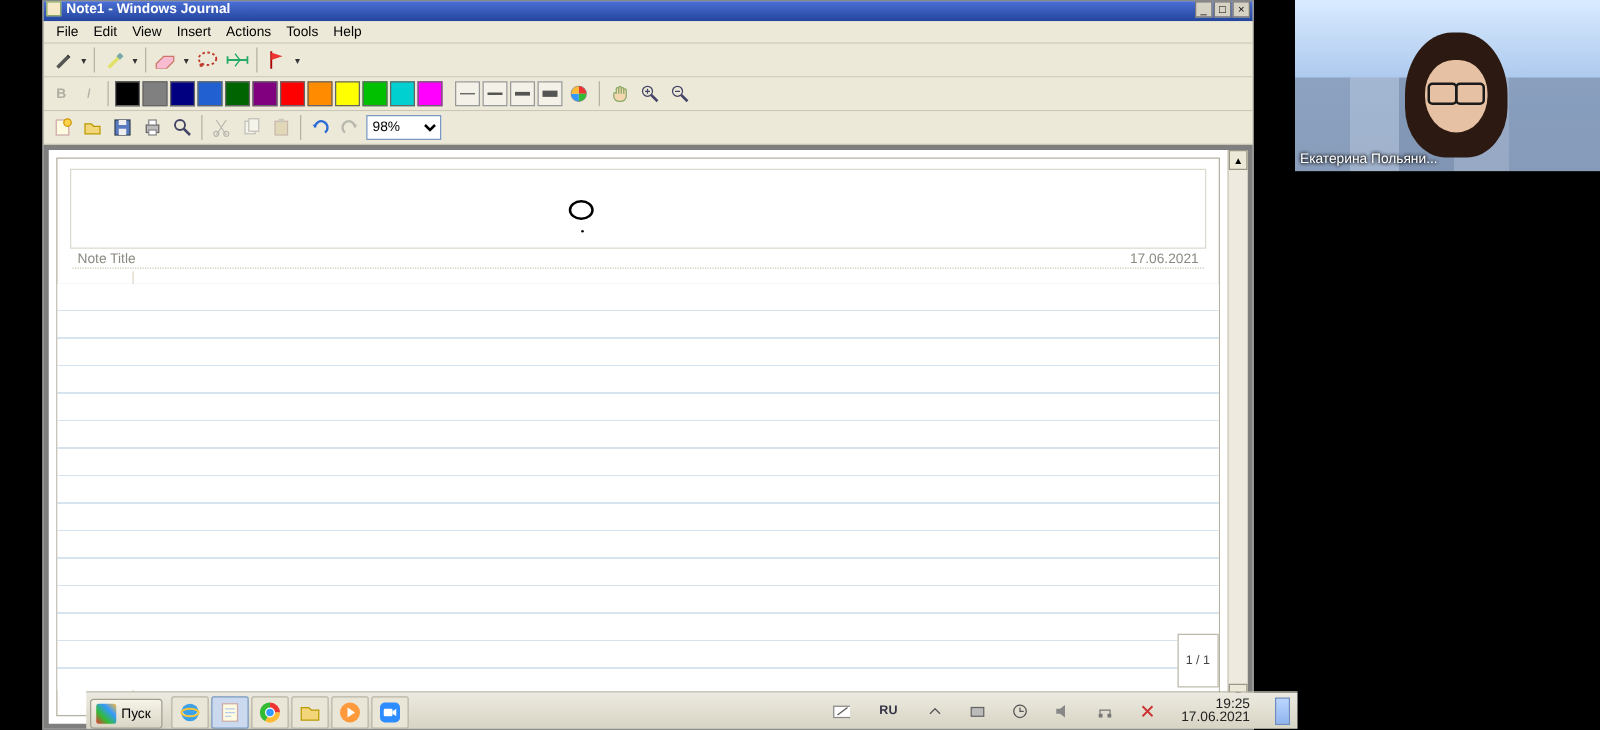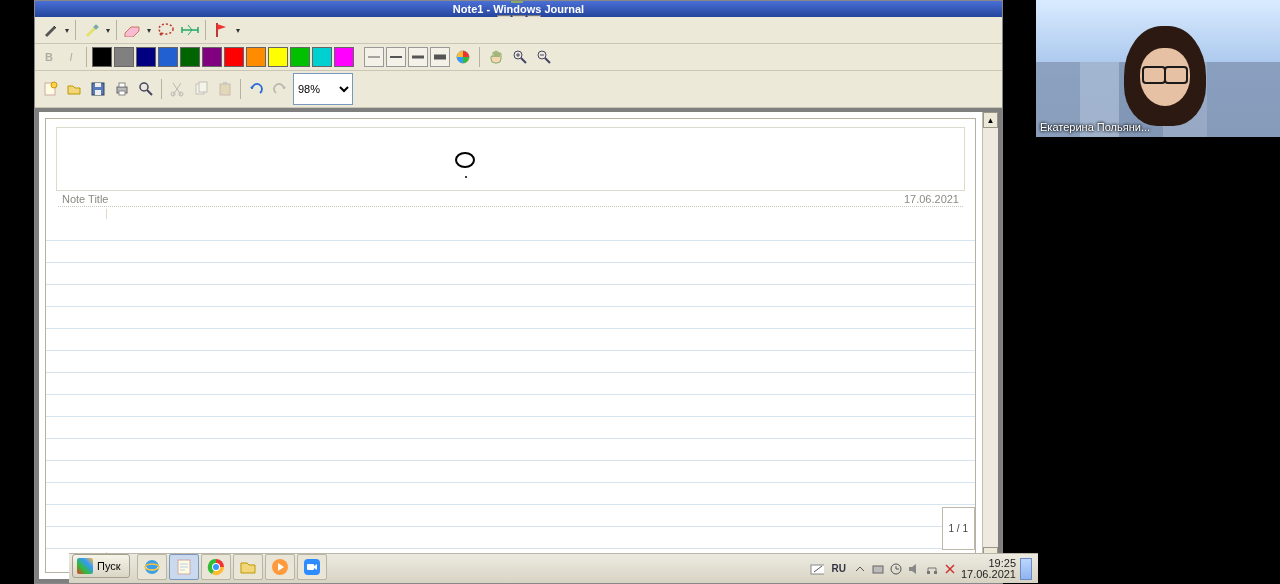--- a/index.html
+++ b/index.html
@@ -2,21 +2,21 @@
 <html><head>
 <meta charset="utf-8">
 <style>
   * { box-sizing: border-box; margin: 0; padding: 0; font-family: Tahoma, sans-serif; font-size: 11px; user-select: none; }
   body { width: 1280px; height: 584px; background: #000; position: relative; overflow: hidden; }
 
   
   .app { position: absolute; left: 34px; top: 0; width: 969px; height: 584px; background: #ece9d8; border: 1px solid #888; display: flex; flex-direction: column; }
 
   
-  .titlebar { height: 16px; background: linear-gradient(#4a6fd6,#24459c); color:#fff; display:flex; align-items:center; padding:0 2px;flex-direction:column; }
+  .titlebar { height: 16px; background: linear-gradient(#4a6fd6,#24459c); color:#fff; display:flex; padding:0 2px; }
   .titlebar .icon { width:12px; height:12px; background:#f6e9c8; border:1px solid #8a6; margin-right:4px; }
   .titlebar .title { flex:1; font-weight:bold; font-size:11px; }
   .titlebar .win-btns { display:flex; gap:1px; }
   .titlebar .win-btn { width:14px; height:13px; background:#d6d2c4; border:1px solid #777; display:flex; align-items:center; justify-content:center; font-size:9px; line-height:1; color:#000; }
 
   
   .menubar { height:18px; background:#ece9d8; display:flex; align-items:center; padding:0 4px; border-bottom:1px solid #cac6b6; }
   .menubar .item { padding:2px 6px; font-size:11px; }
 
   
@@ -28,21 +28,21 @@
   
   .colorbar { background:#ece9d8; padding:2px 4px; display:flex; align-items:center; gap:2px; border-bottom:1px solid #cac6b6; }
   .colorbar .fmt { width:20px; height:20px; display:flex; align-items:center; justify-content:center; font-family:"Times New Roman",serif; font-size:14px; color:#b0aea2; }
   .colorbar .swatch { width:20px; height:20px; border:1px solid #666; }
   .colorbar .thick { width:20px; height:20px; border:1px solid #999; background:#f4f2e8; position:relative; }
   .colorbar .thick::after { content:""; position:absolute; left:3px; right:3px; top:50%; height:var(--h,1px); background:#555; transform:translateY(-50%); }
 
   
   .docbar { background:#ece9d8; padding:2px 4px; display:flex; align-items:center; gap:2px; border-bottom:1px solid #cac6b6; }
   .docbar .btn { width:22px; height:22px; display:flex; align-items:center; justify-content:center; }
-  .docbar select { height:32px; font-size:11px; width:60px; border:1px solid #7a98bf; background:#fff; }
+  .docbar select { height:20px; font-size:11px; width:60px; border:1px solid #7a98bf; background:#fff; }
 
   
   .docarea { flex:1; display:flex; background:#7f7f7f; position:relative; }
   .page-scroll { flex:1; background:#fff; margin:4px 0 4px 4px; position:relative; overflow:hidden; }
   .vscroll { width:16px; background:#ece9d8; border-left:1px solid #c1beb0; display:flex; flex-direction:column; margin:4px 4px 4px 0; }
   .vscroll .arrow { height:16px; border:1px solid #9a9788; background:#ece9d8; display:flex; align-items:center; justify-content:center; font-size:8px; }
   .vscroll .track { flex:1; background:#efeadf; }
 
   
   .paper { position:absolute; left:6px; right:6px; top:6px; bottom:6px; background:#fff; border:1px solid #b5b2a2; }
@@ -51,27 +51,27 @@
   .margin-line { position:absolute; left:60px; top:90px; bottom:0; width:1px; background:#e2d7c7; }
   .rulelines { position:absolute; left:0; right:0; top:100px; bottom:20px; background:repeating-linear-gradient(#fff,#fff 21px,#d6e4f0 21px,#d6e4f0 22px); }
 
   .ink-circle { position:absolute; left:398px; top:24px; width:20px; height:16px; border:2px solid #000; border-radius:50%/50%; }
   .ink-dot { position:absolute; left:408px; top:48px; width:2px; height:2px; background:#000; border-radius:50%; }
 
   .pagenum-foot { position:absolute; left:0; right:0; bottom:4px; text-align:center; font-size:10px; color:#6b6a63; }
   .pageind { position:absolute; right:0; bottom:22px; background:#fff; border:1px solid #bcb9ab; padding:15px 6px; font-size:10px; color:#444; }
 
   
-  .taskbar { position:absolute; left:34px; bottom:0; width:969px; height:30px; background:linear-gradient(#eceae0,#d8d4c4); border-top:1px solid #b9b6a7; display:flex; align-items:flex-start; }
+  .taskbar { position:absolute; left:34px; bottom:0; width:969px; height:30px; background:linear-gradient(#eceae0,#d8d4c4); border-top:1px solid #b9b6a7; display:flex; align-items:flex-end; }
   .start { height:24px; margin:0 3px; padding:0 8px 0 4px; display:flex; align-items:center; gap:4px; background:linear-gradient(#f6f3e8,#dad6c6); border:1px solid #a3a090; border-radius:3px; }
   .start .orb { width:16px; height:16px; border-radius:2px; background:linear-gradient(45deg,#e33,#3b3,#39f,#fb3); }
   .ql { display:flex; gap:2px; padding:0 4px; }
   .ql .tbtn { width:30px; height:26px; border:1px solid #b8b5a6; background:#e9e6d8; border-radius:2px; display:flex; align-items:center; justify-content:center; }
   .ql .tbtn.active { background:#cbd9ef; border-color:#7a98bf; }
-  .tray { margin-left:auto; display:flex; align-items:center; gap:4px; padding:0 6px; height:100%; }
+  .tray { margin-left:auto; display:flex; align-items:center; gap:20px; padding:0 6px; height:100%; }
   .tray .lang { font-size:10px; font-weight:bold; color:#334; padding:2px 3px; }
   .tray .ic { width:14px; height:14px; display:flex; align-items:center; justify-content:center; }
   .tray .clock { font-size:10px; line-height:11px; text-align:right; color:#222; }
   .tray .desk { width:12px; height:22px; background:linear-gradient(#bcd6ff,#8fb4ef); border:1px solid #6b8cc4; }
 
   
   .video { position:absolute; right:0; top:0; width:244px; height:137px; background:#222; overflow:hidden; }
   .video .sky { position:absolute; inset:0; background:linear-gradient(#d9ebff,#9fbfe8 60%,#94a9c7); }
   .video .bldg { position:absolute; bottom:0; left:0; right:0; height:55%; background:
       linear-gradient(90deg,#879bb8 0 18%,#a2b3cc 18% 34%,#7e92b0 34% 52%,#97a8c2 52% 70%,#8498b6 70% 100%); opacity:.85; }
@@ -94,20 +94,29 @@
   <div class="titlebar">
     <div class="icon"></div>
     <div class="title">Note1 - Windows Journal</div>
     <div class="win-btns">
       <div class="win-btn">_</div>
       <div class="win-btn">□</div>
       <div class="win-btn">×</div>
     </div>
   </div>
 
+  <div class="menubar">
+    <div class="item">File</div>
+    <div class="item">Edit</div>
+    <div class="item">View</div>
+    <div class="item">Insert</div>
+    <div class="item">Actions</div>
+    <div class="item">Tools</div>
+    <div class="item">Help</div>
+  </div>
 
   <div class="toolbar">
     <div class="btn">
       <svg width="16" height="16">
           <path d="M3 13 L12 4 L14 6 L5 15 Z" fill="#555"></path>
           <path d="M12 4 L14 6" stroke="#333"></path>
         </svg>
     </div>
     <div class="drop">▾</div>
     <div class="sep"></div>

